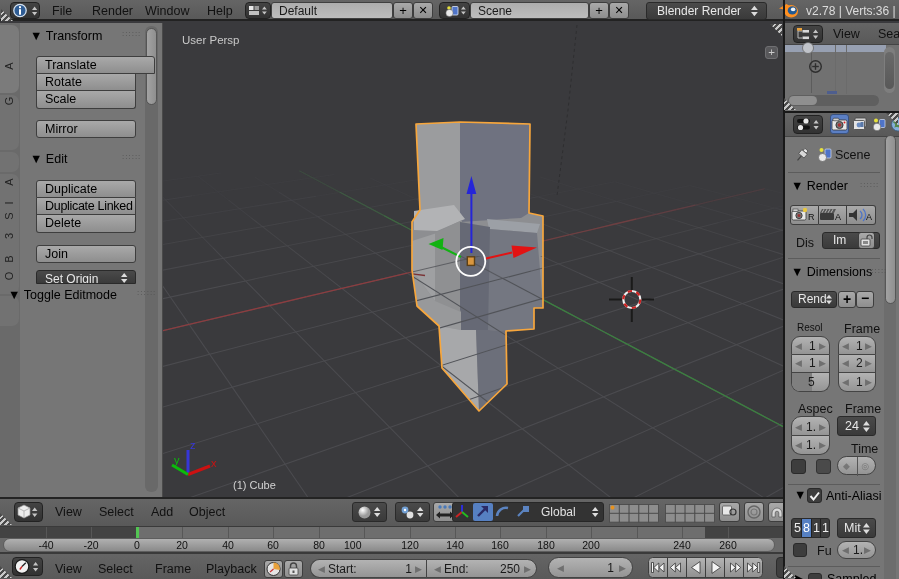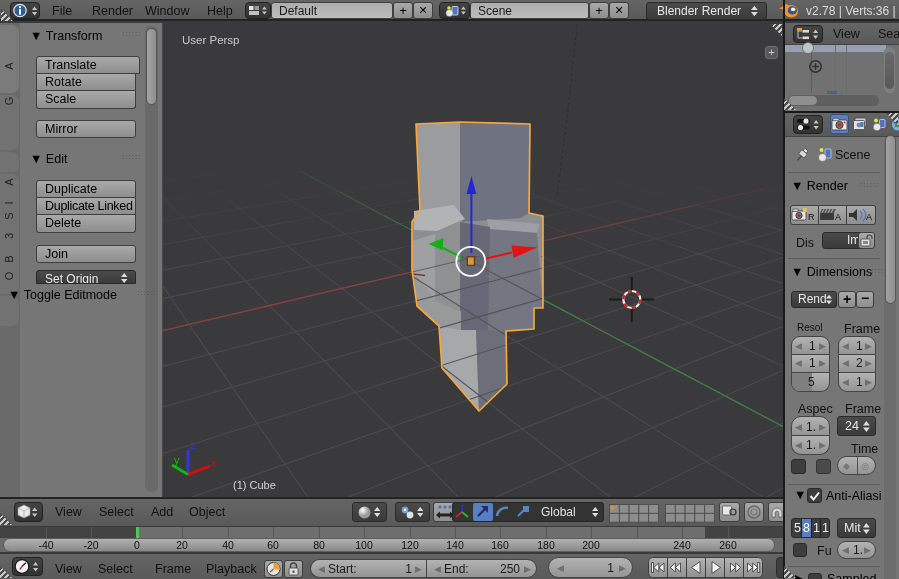--- a/index.html
+++ b/index.html
@@ -86,21 +86,21 @@
 <div class="abs" style="left:2px;top:210px;width:14px;text-align:center;color:#222;font-size:11px;transform:rotate(-90deg)">S</div>
 <div class="abs" style="left:2px;top:230px;width:14px;text-align:center;color:#222;font-size:11px;transform:rotate(-90deg)">3</div>
 <div class="abs" style="left:2px;top:253px;width:14px;text-align:center;color:#222;font-size:11px;transform:rotate(-90deg)">B</div>
 <div class="abs" style="left:2px;top:270px;width:14px;text-align:center;color:#222;font-size:11px;transform:rotate(-90deg)">O</div>
 
 <div class="abs" style="left:145px;top:26px;width:13px;height:466px;background:#696969;border-radius:6px"></div>
 <div class="abs" style="left:146px;top:28px;width:11px;height:77px;background:linear-gradient(90deg,#a3a3a3,#8f8f8f);border:1px solid #555;border-radius:6px"></div>
 
 <div class="abs phd" style="left:30px;top:29px">▼&nbsp;Transform</div>
 <div class="abs grip" style="left:122px;top:29px">::::::</div>
-<div class="abs btn" style="left:36px;top:56px;width:104px;height:18px;border-radius:3px 3px 0 0;padding:1px 0 0 8px">Translate</div>
+<div class="abs btn" style="left:36px;top:56px;width:119px;height:18px;border-radius:3px 3px 0 0;padding:1px 0 0 8px">Translate</div>
 <div class="abs btn" style="left:36px;top:74px;width:100px;height:17px;border-radius:0;border-top:none;padding:1px 0 12px 8px">Rotate</div>
 <div class="abs btn" style="left:36px;top:91px;width:100px;height:18px;border-radius:0 0 3px 3px;border-top:none;padding:1px 0 0 8px">Scale</div>
 <div class="abs btn" style="left:36px;top:120px;width:100px;height:18px;padding:1px 0 0 8px">Mirror</div>
 
 <div class="abs phd" style="left:30px;top:152px">▼&nbsp;Edit</div>
 <div class="abs grip" style="left:122px;top:152px">::::::</div>
 <div class="abs btn" style="left:36px;top:180px;width:100px;height:18px;border-radius:3px 3px 0 0;padding:1px 0 0 8px">Duplicate</div>
 <div class="abs btn" style="left:36px;top:198px;width:100px;height:17px;border-radius:0;border-top:none;padding:1px 0 0 8px;letter-spacing:-0.3px">Duplicate Linked</div>
 <div class="abs btn" style="left:36px;top:215px;width:100px;height:18px;border-radius:0 0 3px 3px;border-top:none;padding:1px 0 0 8px">Delete</div>
 <div class="abs btn" style="left:36px;top:245px;width:100px;height:18px;padding:1px 0 0 8px">Join</div>
@@ -658,21 +658,21 @@
 <div class="abs" style="left:728px;top:527px;width:1px;height:11px;background:#575757"></div>
 <div class="abs" style="left:0;top:538px;width:785px;height:15px;background:#6a6a6a"></div>
 <div class="abs" style="left:3px;top:538px;width:772px;height:14px;background:linear-gradient(#b0b0b0,#8a8a8a);border:1px solid #5e5e5e;border-radius:7px"></div>
 <div class="abs" style="left:26px;top:539px;width:40px;text-align:center;color:#111;font-size:10.5px">-40</div>
 <div class="abs" style="left:71px;top:539px;width:40px;text-align:center;color:#111;font-size:10.5px">-20</div>
 <div class="abs" style="left:117px;top:539px;width:40px;text-align:center;color:#111;font-size:10.5px">0</div>
 <div class="abs" style="left:162px;top:539px;width:40px;text-align:center;color:#111;font-size:10.5px">20</div>
 <div class="abs" style="left:208px;top:539px;width:40px;text-align:center;color:#111;font-size:10.5px">40</div>
 <div class="abs" style="left:253px;top:539px;width:40px;text-align:center;color:#111;font-size:10.5px">60</div>
 <div class="abs" style="left:299px;top:539px;width:40px;text-align:center;color:#111;font-size:10.5px">80</div>
-<div class="abs" style="left:344px;top:539px;width:40px;text-align:center;color:#111;font-size:10.5px">100</div>
+<div class="abs" style="left:344px;top:539px;width:40px;text-align:left;color:#111;font-size:10.5px">100</div>
 <div class="abs" style="left:390px;top:539px;width:40px;text-align:center;color:#111;font-size:10.5px">120</div>
 <div class="abs" style="left:435px;top:539px;width:40px;text-align:center;color:#111;font-size:10.5px">140</div>
 <div class="abs" style="left:480px;top:539px;width:40px;text-align:center;color:#111;font-size:10.5px">160</div>
 <div class="abs" style="left:526px;top:539px;width:40px;text-align:center;color:#111;font-size:10.5px">180</div>
 <div class="abs" style="left:571px;top:539px;width:40px;text-align:center;color:#111;font-size:10.5px">200</div>
 <div class="abs" style="left:617px;top:561px;width:40px;text-align:right;color:#111;font-size:10.5px">220</div>
 <div class="abs" style="left:662px;top:539px;width:40px;text-align:center;color:#111;font-size:10.5px">240</div>
 <div class="abs" style="left:708px;top:539px;width:40px;text-align:center;color:#111;font-size:10.5px">260</div>
 <div class="abs" style="left:136px;top:527px;width:3px;height:11px;background:#53c553"></div>
 
@@ -867,21 +867,21 @@
       </svg>
 </div>
 <div class="abs btn" style="left:847px;top:205px;width:29px;height:20px;border-radius:0 3px 3px 0;border-left:none">
  <svg width="27" height="18">
         <path d="M2 7 h4 l4-4 v12 l-4-4 h-4 Z" fill="#333"></path>
         <path d="M13 5 a5 5 0 0 1 0 8 M16 3 a8 8 0 0 1 0 12" stroke="#4f74c8" stroke-width="1.3" fill="none"></path>
         <text x="19" y="14" font-size="9" fill="#111">A</text>
       </svg>
 </div>
 <div class="abs" style="left:796px;top:236px;color:#111;font-size:12.5px">Dis</div>
-<div class="abs dk" style="left:822px;top:232px;width:49px;height:17px;padding:0 0 0 24px">Im
+<div class="abs dk" style="left:822px;top:232px;width:58px;height:17px;padding:0 0 0 10px">Im
  <svg width="8" height="11" style="position:absolute;right:3px;top:2px">
         <path d="M0 4.5 l3-3.8 3 3.8z" fill="#ddd"></path>
         <path d="M0 6.5 l3 3.8 3-3.8z" fill="#ddd"></path>
       </svg>
 </div>
 <div class="abs btn" style="left:858px;top:232px;width:17px;height:17px">
  <svg width="15" height="15">
         <rect x="2" y="6" width="9" height="7" rx="1" fill="#e0e0e0" stroke="#444" stroke-width="0.8"></rect>
         <path d="M8 6 v-1.5 a2.5 2.5 0 0 1 5 0 V 6" fill="none" stroke="#444" stroke-width="1.2"></path>
         <rect x="4" y="8" width="5" height="3" fill="#888"></rect>

